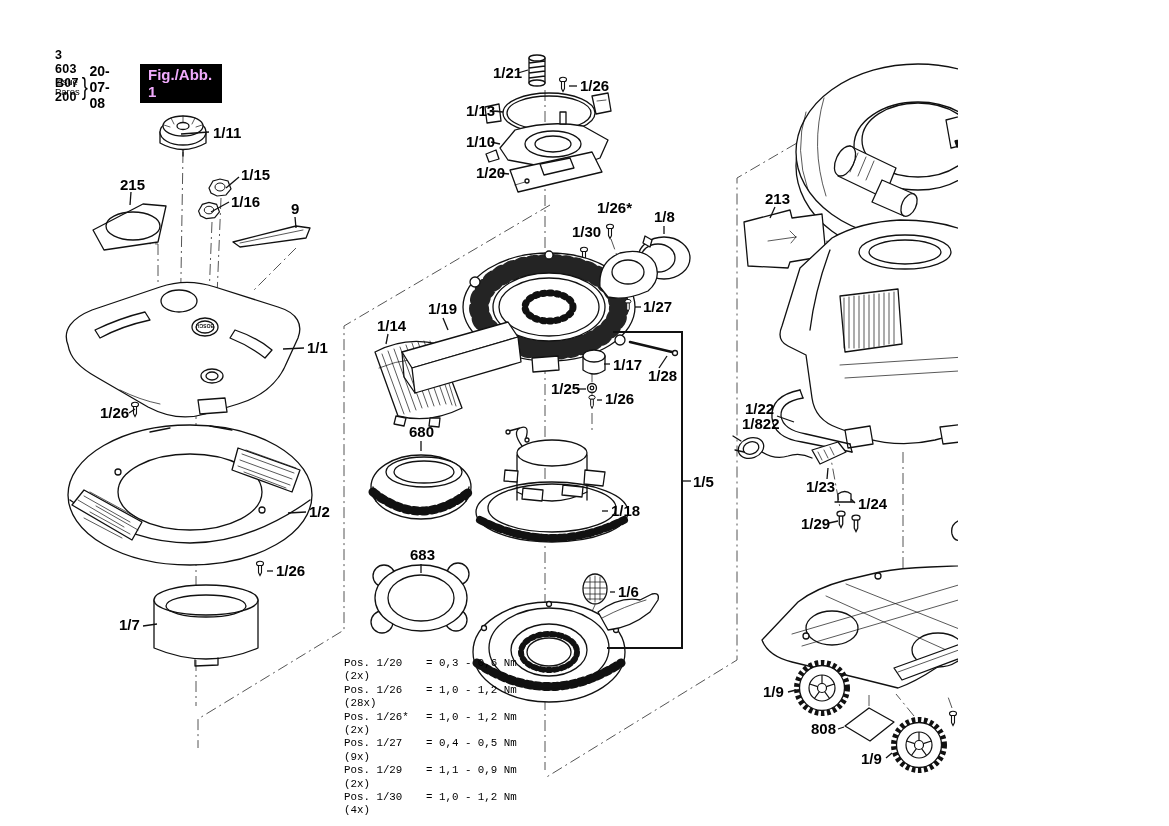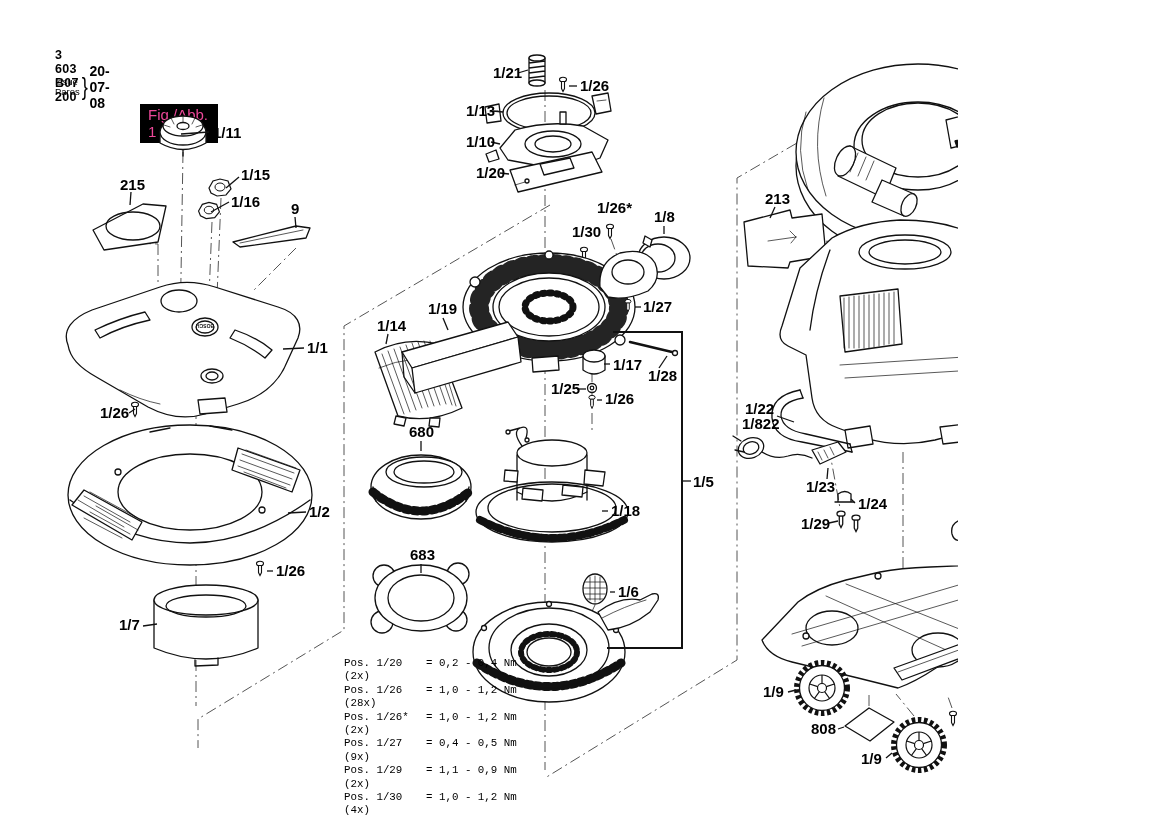--- a/index.html
+++ b/index.html
@@ -12,22 +12,22 @@
   .leader{stroke:#111;stroke-width:1.3;}
   .plabel{font:700 15px "Liberation Sans",sans-serif;fill:#000;}
   .bracket{fill:none;stroke:#111;stroke-width:2;}
   
   .header{position:absolute;left:0;top:0;}
   .pn{position:absolute;left:55px;top:48px;font-size:12.5px;font-weight:600;letter-spacing:.3px;}
   .issue{position:absolute;left:55px;top:63px;display:flex;align-items:center;}
   .issue .ids{display:flex;flex-direction:column;font-size:9.5px;line-height:10px;}
   .issue .brace{font-size:23px;font-weight:300;margin:0 1px 0 1px;transform:scaleX(.8);}
   .issue .date{font-size:14px;font-weight:600;}
-  .figbox{position:absolute;left:140px;top:64px;background:#000;color:#ec4899;
-          font-size:15px;font-weight:400;padding:2px 10px 3px 8px;margin-top:40px;}
+  .figbox{position:absolute;left:140px;top:64px;background:#000;color:#f0abfc;
+          font-size:15px;font-weight:700;padding:2px 10px 3px 8px;}
   
   .torque{position:absolute;left:344px;top:657px;font-size:10.8px;line-height:13.4px;width:200px;}
   .t-row{display:flex;font-family:Liberation Mono, monospace;}
   .t-item{width:82px;flex:none;}
   
   .footer{position:absolute;left:1003px;top:736px;font-size:10.8px;line-height:12.2px;}
 </style>
 </head>
 <body>
 
@@ -434,21 +434,21 @@
         <text x="811" y="734" class="plabel">808</text>
         <text x="861" y="764" class="plabel">1/9</text>
         <text x="967" y="728" class="plabel">1/26</text>
       </g>
   </svg>
 
   <div class="torque">
     <div id="torque-rows">
         <div class="t-row">
           <span class="t-item">Pos. 1/20 (2x)</span>
-          <span class="t-val">= 0,2 - 0,4 Nm</span>
+          <span class="t-val">= 0,3 - 0,6 Nm</span>
         </div>
         <div class="t-row">
           <span class="t-item">Pos. 1/26 (28x)</span>
           <span class="t-val">= 1,0 - 1,2 Nm</span>
         </div>
         <div class="t-row">
           <span class="t-item">Pos. 1/26* (2x)</span>
           <span class="t-val">= 1,0 - 1,2 Nm</span>
         </div>
         <div class="t-row">

